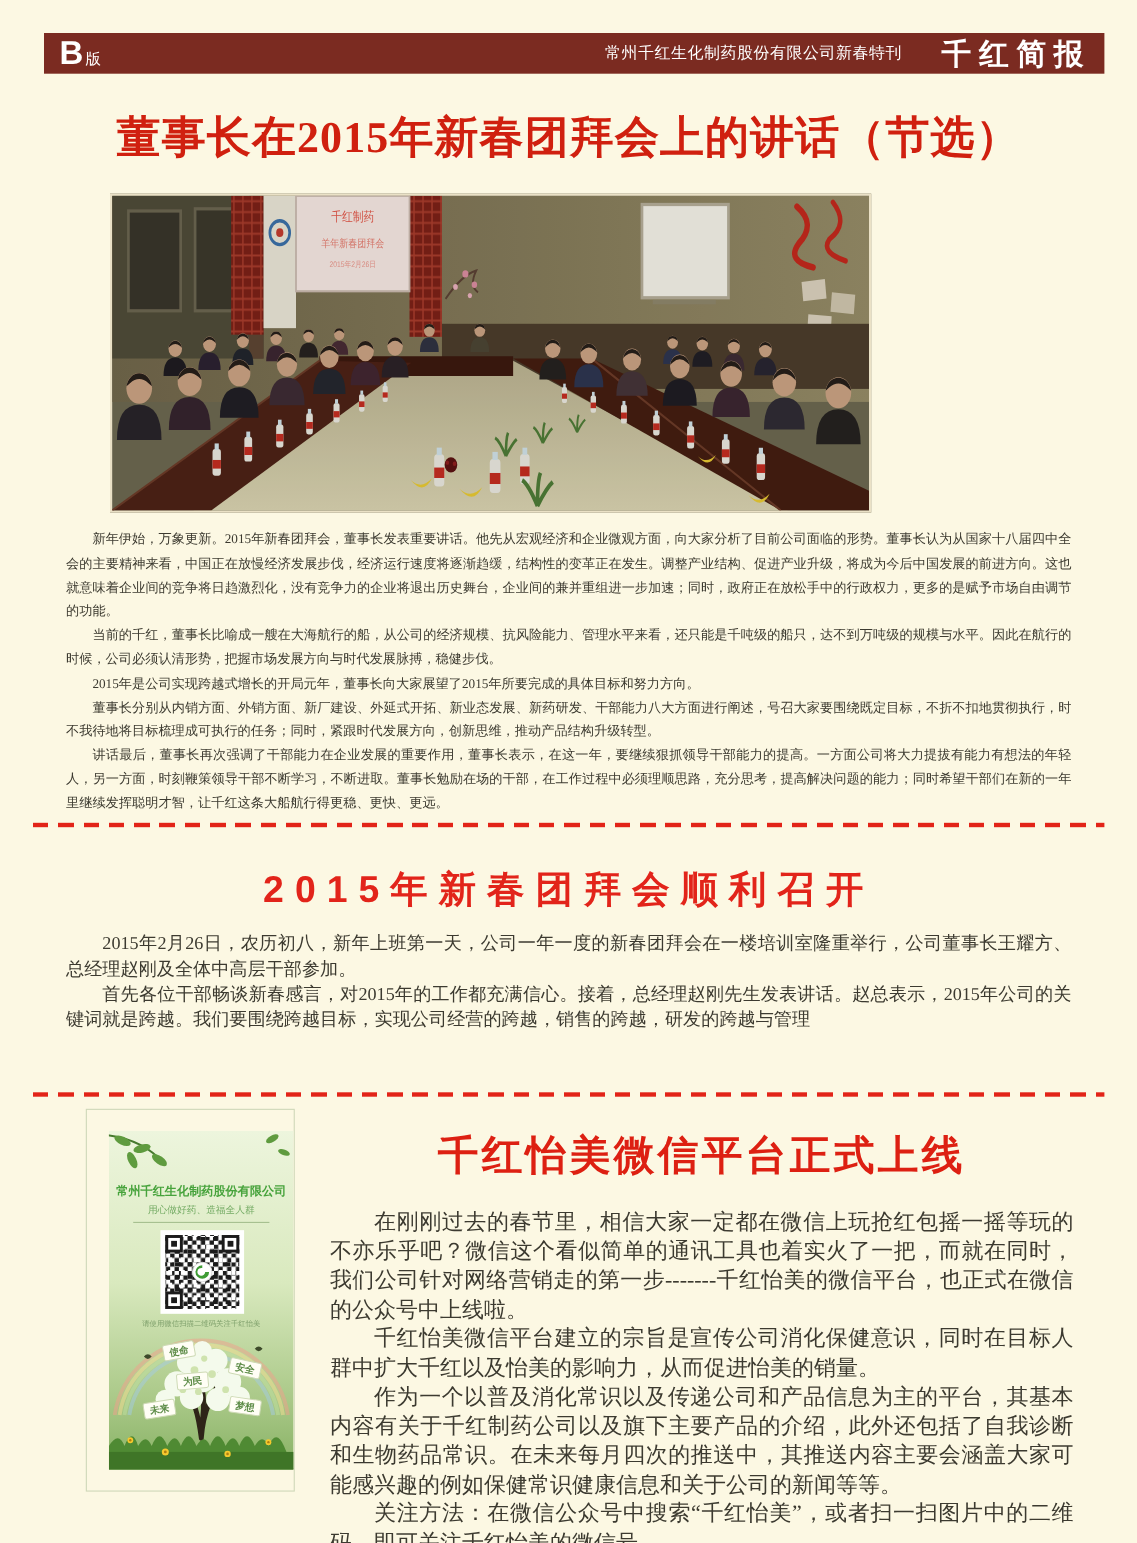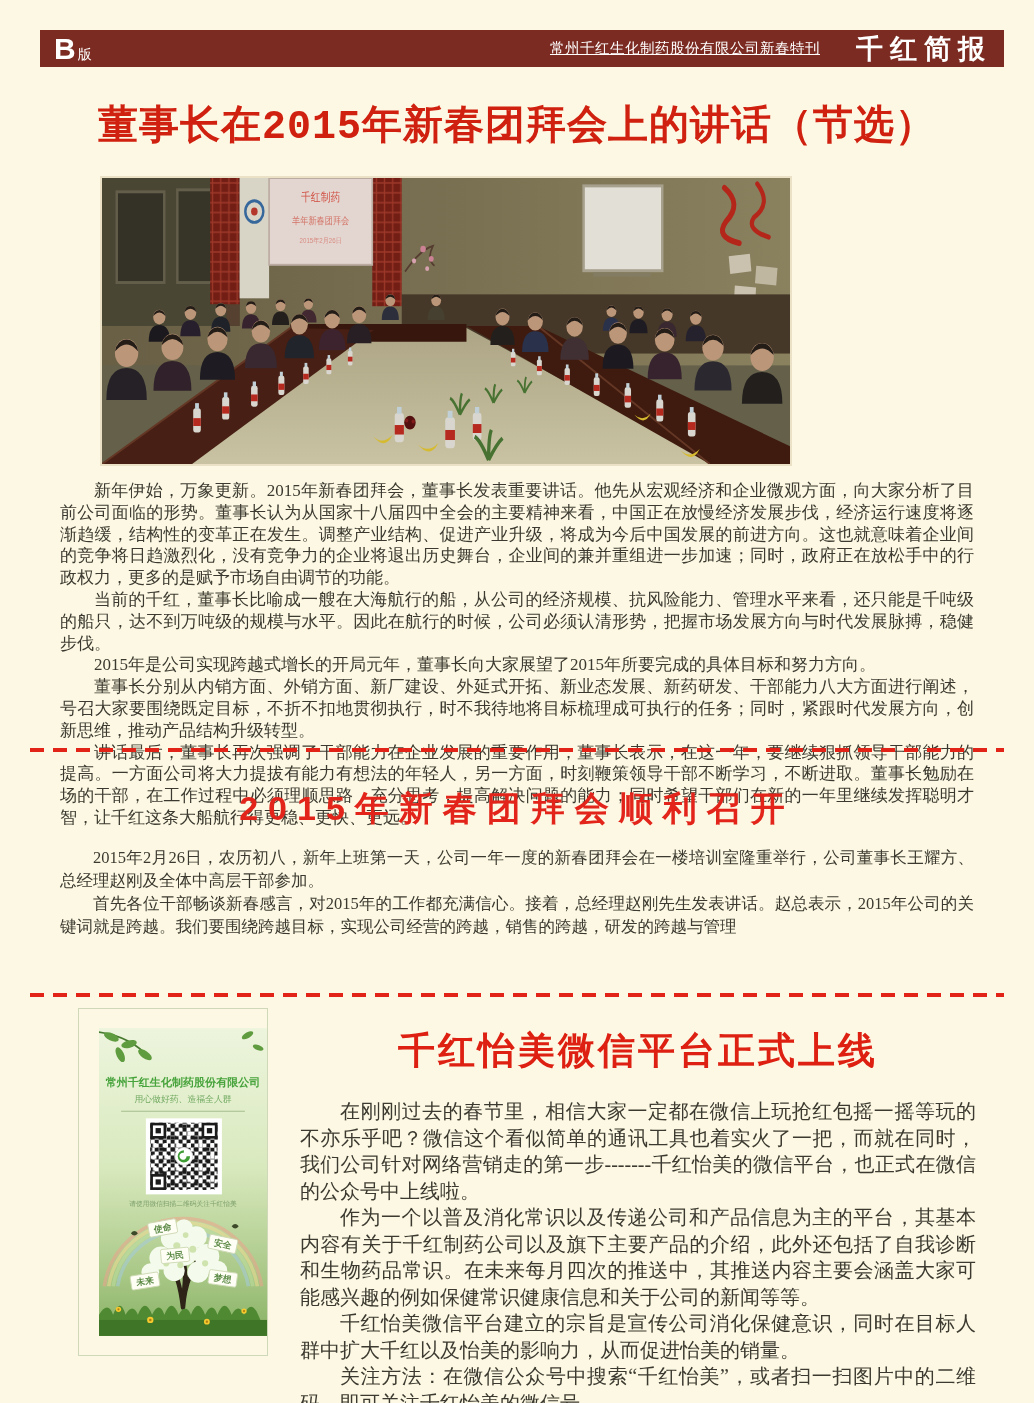--- a/index.html
+++ b/index.html
@@ -5,32 +5,32 @@
   html,body{margin:0;padding:0;background:#fcf8e3;}
   .page{position:relative;width:1034px;height:1403px;background:#fcf8e3;overflow:hidden;
         font-family:"Liberation Serif","DejaVu Serif",serif;}
 
   
   .masthead-bar{position:absolute;left:40px;top:30px;width:964px;height:37px;background:#7b2b21;
                 color:#fff;display:flex;align-items:center;}
   .edition{margin-left:14px;display:flex;align-items:baseline;font-family:"Liberation Sans","DejaVu Sans",sans-serif;}
   .edition-letter{font-size:30px;font-weight:bold;line-height:1;}
   .edition-suffix{font-size:14px;margin-left:2px;}
-  .issue-line{margin-left:auto;font-size:14.5px;font-family:"Liberation Sans","DejaVu Sans",sans-serif;letter-spacing:.5px;text-decoration:underline;}
+  .issue-line{margin-left:auto;font-size:14.5px;font-family:"Liberation Sans","DejaVu Sans",sans-serif;letter-spacing:.5px;}
   .brand{margin-left:36px;margin-right:12px;font-size:27px;font-weight:bold;letter-spacing:7px;
          font-family:"Liberation Serif","DejaVu Serif",serif;}
 
   
   .a1-title{position:absolute;top:97px;left:0;width:100%;margin:0;text-align:center;
-            font-family:Liberation Mono, monospace;font-weight:bold;
+            font-family:Liberation Serif, serif;font-weight:bold;
             font-size:40px;color:#d0200f;letter-spacing:1px;}
   .photo{position:absolute;left:100px;top:176px;width:692px;height:290px;margin:0;
          border:2px solid #eae1c6;box-sizing:border-box;background:#6b6650;}
   .photo svg{display:block;width:100%;height:100%;}
-  .a1-body{position:absolute;left:60px;top:480px;width:914px;font-size:17px;line-height:21.8px;
+  .a1-body{position:absolute;left:60px;top:480px;width:914px;font-size:12px;line-height:21.8px;
            color:#3c3a30;text-align:justify;}
   .a1-body p{margin:0;text-indent:2em;}
 
   
   .divider{position:absolute;left:30px;width:974px;height:4px;
            background:repeating-linear-gradient(90deg,#e22418 0 14px,transparent 14px 23px);}
   .divider-1{top:748px;}
   .divider-2{top:993px;}
 
   
@@ -346,20 +346,20 @@
       <use href="#flower" transform="translate(58,330) scale(1.2)"></use>
       <use href="#flower" transform="translate(122,332) scale(1.1)"></use>
       <use href="#flower" transform="translate(164,320)"></use>
     </svg>
   </aside>
 
   <section class="a3-main">
     <h2 class="a3-title">千红怡美微信平台正式上线</h2>
     <div class="a3-body">
       <p>在刚刚过去的春节里，相信大家一定都在微信上玩抢红包摇一摇等玩的不亦乐乎吧？微信这个看似简单的通讯工具也着实火了一把，而就在同时，我们公司针对网络营销走的第一步-------千红怡美的微信平台，也正式在微信的公众号中上线啦。</p>
+      <p>千红怡美微信平台建立的宗旨是宣传公司消化保健意识，同时在目标人群中扩大千红以及怡美的影响力，从而促进怡美的销量。</p>
       <p>作为一个以普及消化常识以及传递公司和产品信息为主的平台，其基本内容有关于千红制药公司以及旗下主要产品的介绍，此外还包括了自我诊断和生物药品常识。在未来每月四次的推送中，其推送内容主要会涵盖大家可能感兴趣的例如保健常识健康信息和关于公司的新闻等等。</p>
-      <p>千红怡美微信平台建立的宗旨是宣传公司消化保健意识，同时在目标人群中扩大千红以及怡美的影响力，从而促进怡美的销量。</p>
       <p>关注方法：在微信公众号中搜索“千红怡美”，或者扫一扫图片中的二维码，即可关注千红怡美的微信号。</p>
     </div>
     <div class="byline">文/市场部何首立</div>
   </section>
 
 </div>
 
 </body></html>

